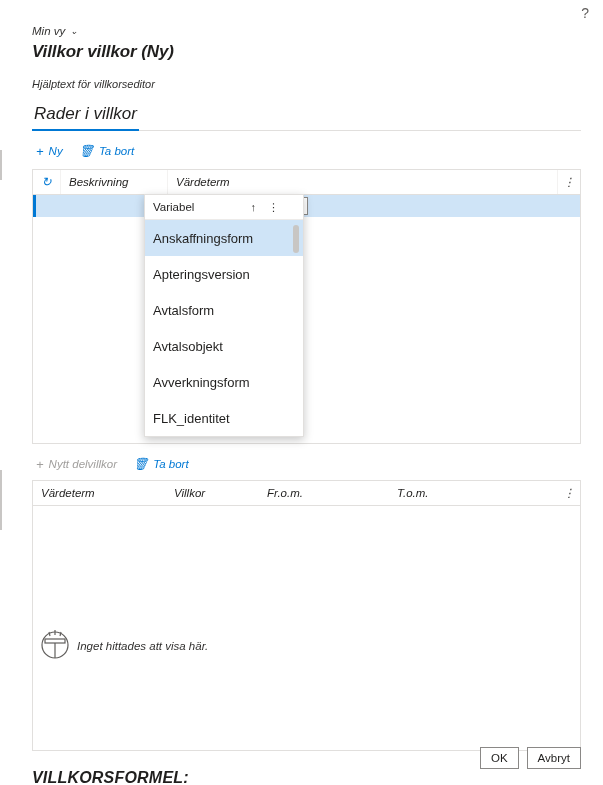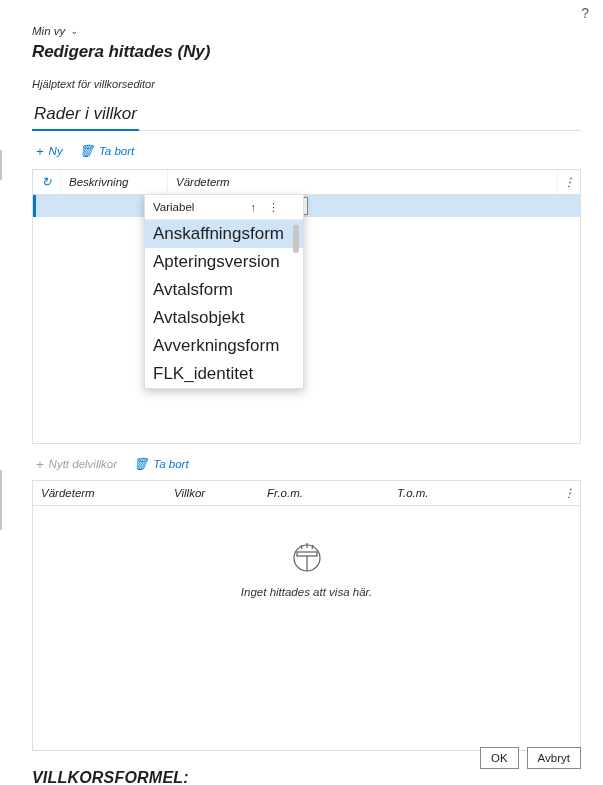--- a/index.html
+++ b/index.html
@@ -234,25 +234,25 @@
   .dd-header .dd-more {
     color: #323130;
     font-size: 11px;
     cursor: pointer;
   }
   .dd-list {
     position: relative;
     padding: 0;
   }
   .dd-item {
-    height: 28px;
+    height: 36px;
     display: flex;
     align-items: center;
     padding: 0 8px;
-    font-size: 17px;
+    font-size: 13px;
     color: #201f1e;
     cursor: pointer;
   }
   .dd-item.selected { background: #cfe4f7; }
   .dd-scroll-track {
     position: absolute;
     right: 2px;
     top: 2px;
     width: 6px;
     height: 116px;
@@ -291,21 +291,21 @@
     width: 22px;
     display: flex;
     justify-content: center;
     color: #323130;
     cursor: pointer;
   }
 
   .empty-area {
     height: 244px;
     display: flex;
-    flex-direction: column;
+    flex-direction: row;
     align-items: center;
     padding-top: 26px;
     box-sizing: border-box;
   }
   .empty-msg {
     font-size: 11.5px;
     color: #323130;
     margin-top: 10px;
   }
 
@@ -347,21 +347,21 @@
 
   <div class="help-icon">?</div>
 
   <div class="content">
 
     <div class="view-selector">
       <span>Min vy</span>
       <span class="chev">⌄</span>
     </div>
 
-    <div class="page-title">Redigera hittades (Ny)</div>
+    <div class="page-title">Villkor villkor (Ny)</div>
 
     <div class="help-text">Hjälptext för villkorseditor</div>
 
     <div class="tabs">
       <div class="tab active">Rader i villkor</div>
     </div>
 
     <div class="cmdbar">
       <div class="cmd">
         <span class="plus">+</span>

